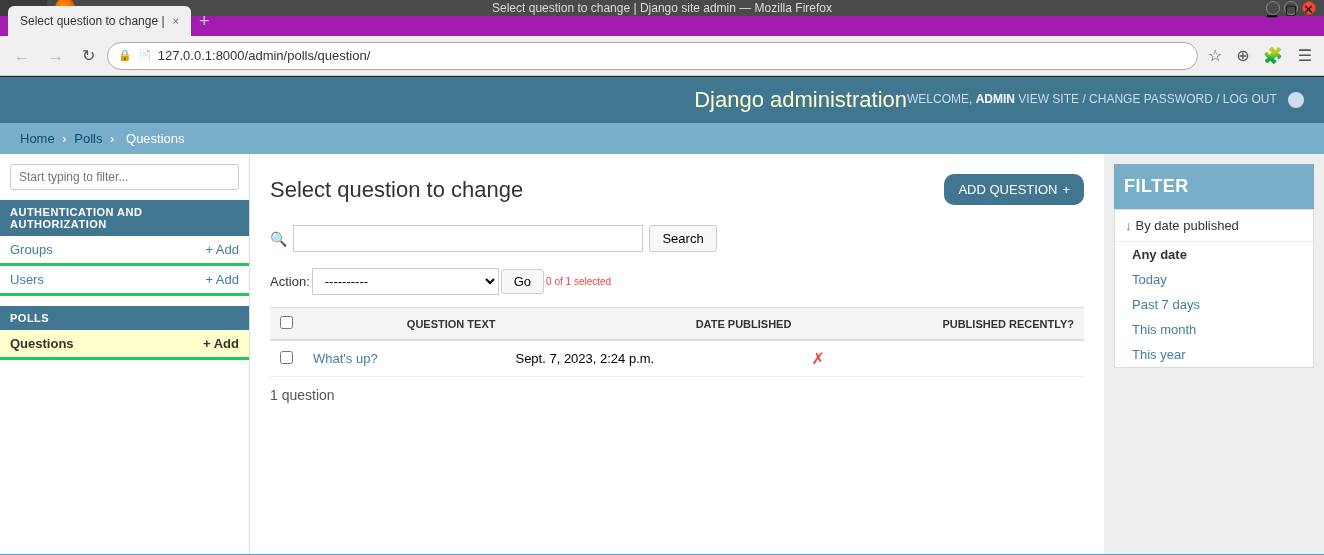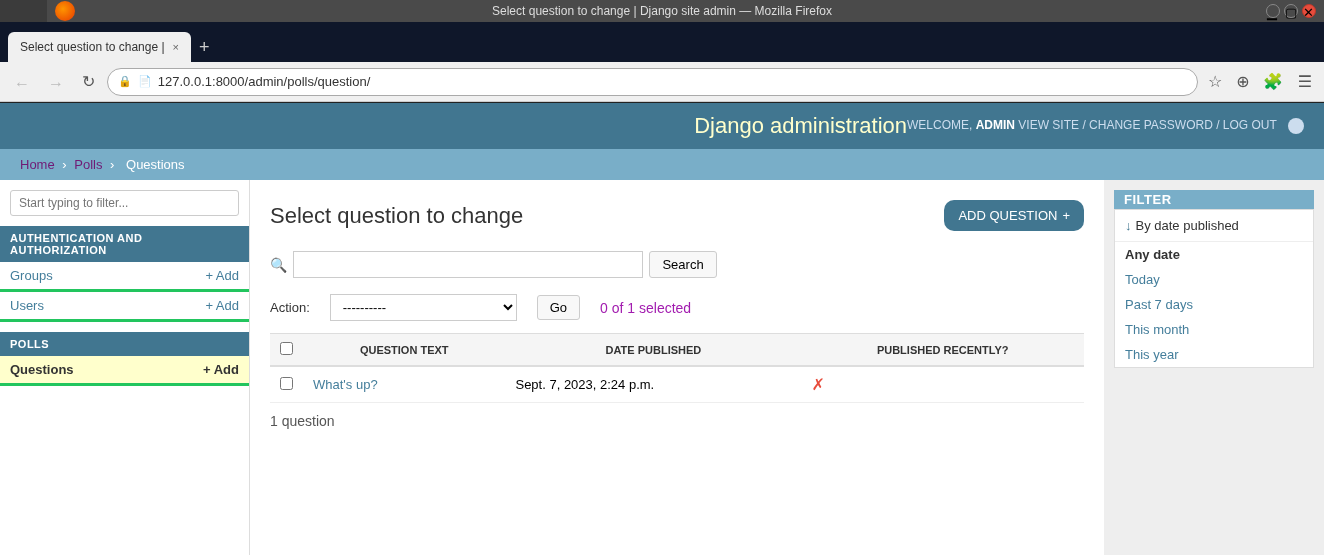--- a/index.html
+++ b/index.html
@@ -9,21 +9,21 @@
     .browser-chrome {
       background: #3b3b3b;
       border-bottom: 1px solid #222;
     }
     .title-bar {
       background: #4a4a4a;
       display: flex;
       align-items: center;
       justify-content: space-between;
       padding: 4px 8px;
-      height: 22px;
+      height: 16px;
       margin-left: 47px;
     }
     .title-bar-center {
       color: #ddd;
       font-size: 12px;
       position: absolute;
       left: 50%;
       transform: translateX(-50%);
     }
     .title-bar-controls {
@@ -39,25 +39,25 @@
       cursor: pointer;
     }
     .firefox-logo {
       width: 20px;
       height: 20px;
       background: radial-gradient(circle at 40% 40%, #ff9500, #e63900);
       border-radius: 50%;
     }
 
     .tab-bar {
-      background: #0f172a;
+      background: #a21caf;
       display: flex;
       align-items: flex-end;
       padding: 0 8px;
-      height: 40px;
+      height: 20px;
     }
     .tab {
       background: #f0f0f0;
       border-radius: 6px 6px 0 0;
       padding: 6px 12px;
       font-size: 12px;
       color: #333;
       display: flex;
       align-items: center;
       gap: 8px;
@@ -159,21 +159,21 @@
       vertical-align: middle;
     }
 
     
     .breadcrumb {
       background: #79aec8;
       padding: 8px 20px;
       font-size: 13px;
       color: #fff;
     }
-    .breadcrumb a { color: #701a75; text-decoration: none; }
+    .breadcrumb a { color: #0c4a6e; text-decoration: none; }
     .breadcrumb span { color: #fff; margin: 0 4px; }
 
     
     .main-layout {
       display: flex;
       background: #eee;
       min-height: 400px;
     }
 
     
@@ -281,52 +281,52 @@
       padding: 5px 12px;
       font-size: 13px;
       cursor: pointer;
       border-radius: 3px;
     }
 
     
     .action-bar {
       display: flex;
       align-items: center;
-      gap: 20px;
+      gap: 2px;
       margin-bottom: 12px;
     }
     .action-label { font-size: 13px; color: #333; }
     .action-select {
       padding: 4px 8px;
       border: 1px solid #ccc;
       font-size: 13px;
       background: #fff;
     }
     .go-btn {
       background: #f8f8f8;
       border: 1px solid #ccc;
       padding: 4px 12px;
       font-size: 13px;
       cursor: pointer;
       border-radius: 3px;
     }
-    .selected-count { font-size: 14px; color: #a21caf; }
+    .selected-count { font-size: 10px; color: #ef4444; }
 
     
     .data-table {
       width: 100%;
       border-collapse: collapse;
       margin-bottom: 10px;
     }
     .data-table th {
       background: #f5f5f5;
       border-top: 1px solid #ddd;
       border-bottom: 2px solid #ddd;
       padding: 8px 10px;
-      text-align: center;
+      text-align: right;
       font-size: 11px;
       font-weight: bold;
       text-transform: uppercase;
       color: #333;
     }
     .data-table th.checkbox-col {
       width: 20px;
       text-align: center;
     }
     .data-table td {
@@ -350,22 +350,22 @@
 
     
     .filter-sidebar {
       width: 220px;
       flex-shrink: 0;
       padding: 10px;
     }
     .filter-header {
       background: #79aec8;
       color: #fff;
-      padding: 2px 10px;
-      font-size: 13px;
+      padding: 12px 10px;
+      font-size: 18px;
       font-weight: bold;
       text-transform: uppercase;
       letter-spacing: 0.5px;
       margin-bottom: 0;
     }
     .filter-section {
       background: #fff;
       border: 1px solid #ddd;
     }
     .filter-section-title {
@@ -376,21 +376,21 @@
       display: flex;
       align-items: center;
       gap: 4px;
     }
     .filter-section-title .arrow { color: #417690; font-size: 13px; }
     .filter-list {
       list-style: none;
       padding: 0;
     }
     .filter-list li {
-      padding: 5px 10px;
+      padding: 5px 17px;
       font-size: 13px;
     }
     .filter-list li a {
       color: #447e9b;
       text-decoration: none;
     }
     .filter-list li.active a {
       color: #333;
       font-weight: bold;
     }

